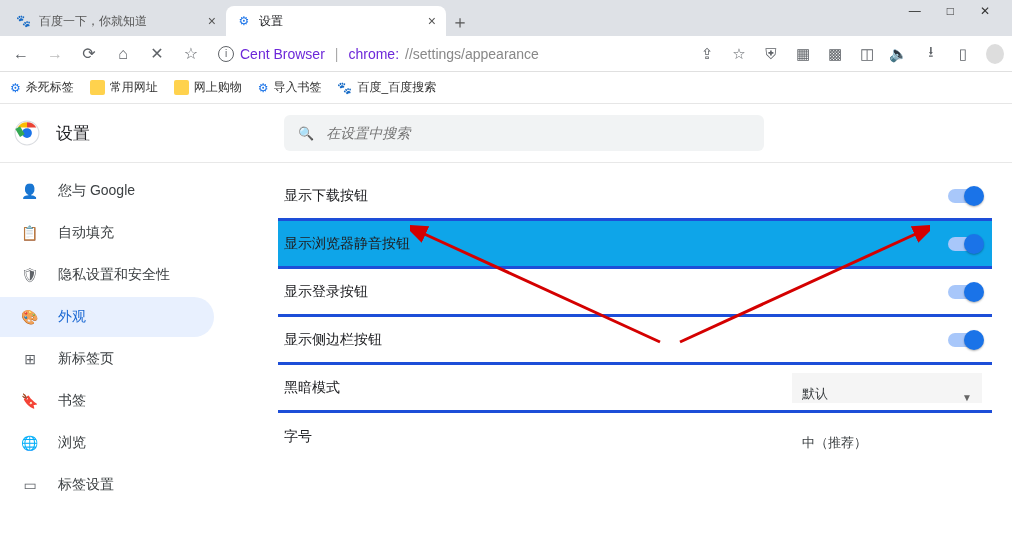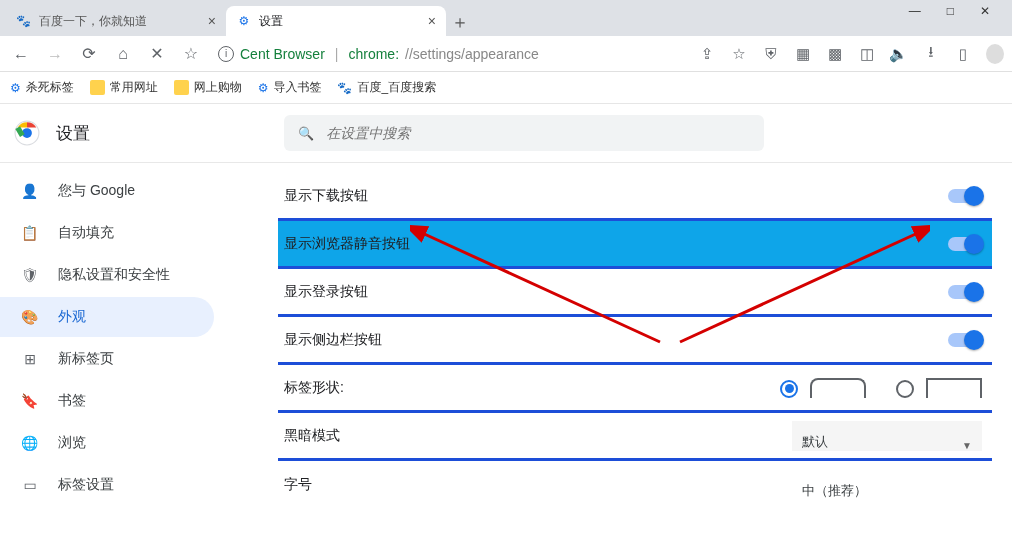--- a/index.html
+++ b/index.html
@@ -18,21 +18,21 @@
   .tab .title { flex: 1; white-space: nowrap; overflow: hidden; text-overflow: ellipsis; }
   .tab .close { font-size: 14px; color: #555; }
   .newtab { width: 28px; height: 28px; display: flex; align-items: center; justify-content: center; font-size: 18px; color: #555; }
 
   
   .toolbar { height: 36px; display: flex; align-items: center; padding: 0 8px; gap: 8px; border-bottom: 1px solid #e0e0e0; }
   .toolbar .nav-btn { width: 26px; height: 26px; display: flex; align-items: center; justify-content: center; color: #5f6368; font-size: 16px; }
   .toolbar .nav-btn.disabled { color: #bdbdbd; }
   .omnibox { flex: 1; display: flex; align-items: center; height: 28px; gap: 6px; padding: 0 6px; color: #5f6368; font-size: 14px; }
   .omnibox .info { width:16px;height:16px;border:1.3px solid #5f6368;border-radius:50%;display:flex;align-items:center;justify-content:center;font-size:10px;}
-  .omnibox .txt { color:#15803d; }
+  .omnibox .txt { color:#6d28d9; }
   .omnibox .dim { color:#888; }
   .omnibox .sep { color:#aaa; margin:0 4px; }
   .tool-icons { display:flex; align-items:center; gap:14px; color:#5f6368; }
   .tool-icons span,.tool-icons svg { width:18px; display:flex; align-items:center; justify-content:center; font-size:15px; }
 
   
   .bookmarks { height: 32px; display: flex; align-items: center; padding: 0 10px; gap: 16px; font-size: 12px; border-bottom: 1px solid #e6e6e6; }
   .bookmarks .bm { display:flex; align-items:center; gap:5px; color:#333; }
   .bm-icon { width:15px;height:15px;display:inline-block;border-radius:2px;}
   .bm-yellow{background:#ffd24d;}
@@ -211,33 +211,20 @@
     </div>
     <div class="row">
       <span class="label">显示登录按钮</span>
       <div class="toggle"></div>
     </div>
     <div class="row">
       <span class="label">显示侧边栏按钮</span>
       <div class="toggle"></div>
     </div>
     <div class="row">
-      <span class="label">标签形状:</span>
-      <div class="control">
-        <div class="shape-choice">
-          <span class="radio checked"></span>
-          <span class="tab-shape round"></span>
-        </div>
-        <div class="shape-choice">
-          <span class="radio"></span>
-          <span class="tab-shape square"></span>
-        </div>
-      </div>
-    </div>
-    <div class="row">
       <span class="label">黑暗模式</span>
       <div class="dropdown">
         <span>默认</span>
         <span class="arrow">▼</span>
       </div>
     </div>
     <div class="row" style="border-bottom:none">
       <span class="label">字号</span>
       <div class="dropdown" style="background:#fff">
         <span>中（推荐）</span>

